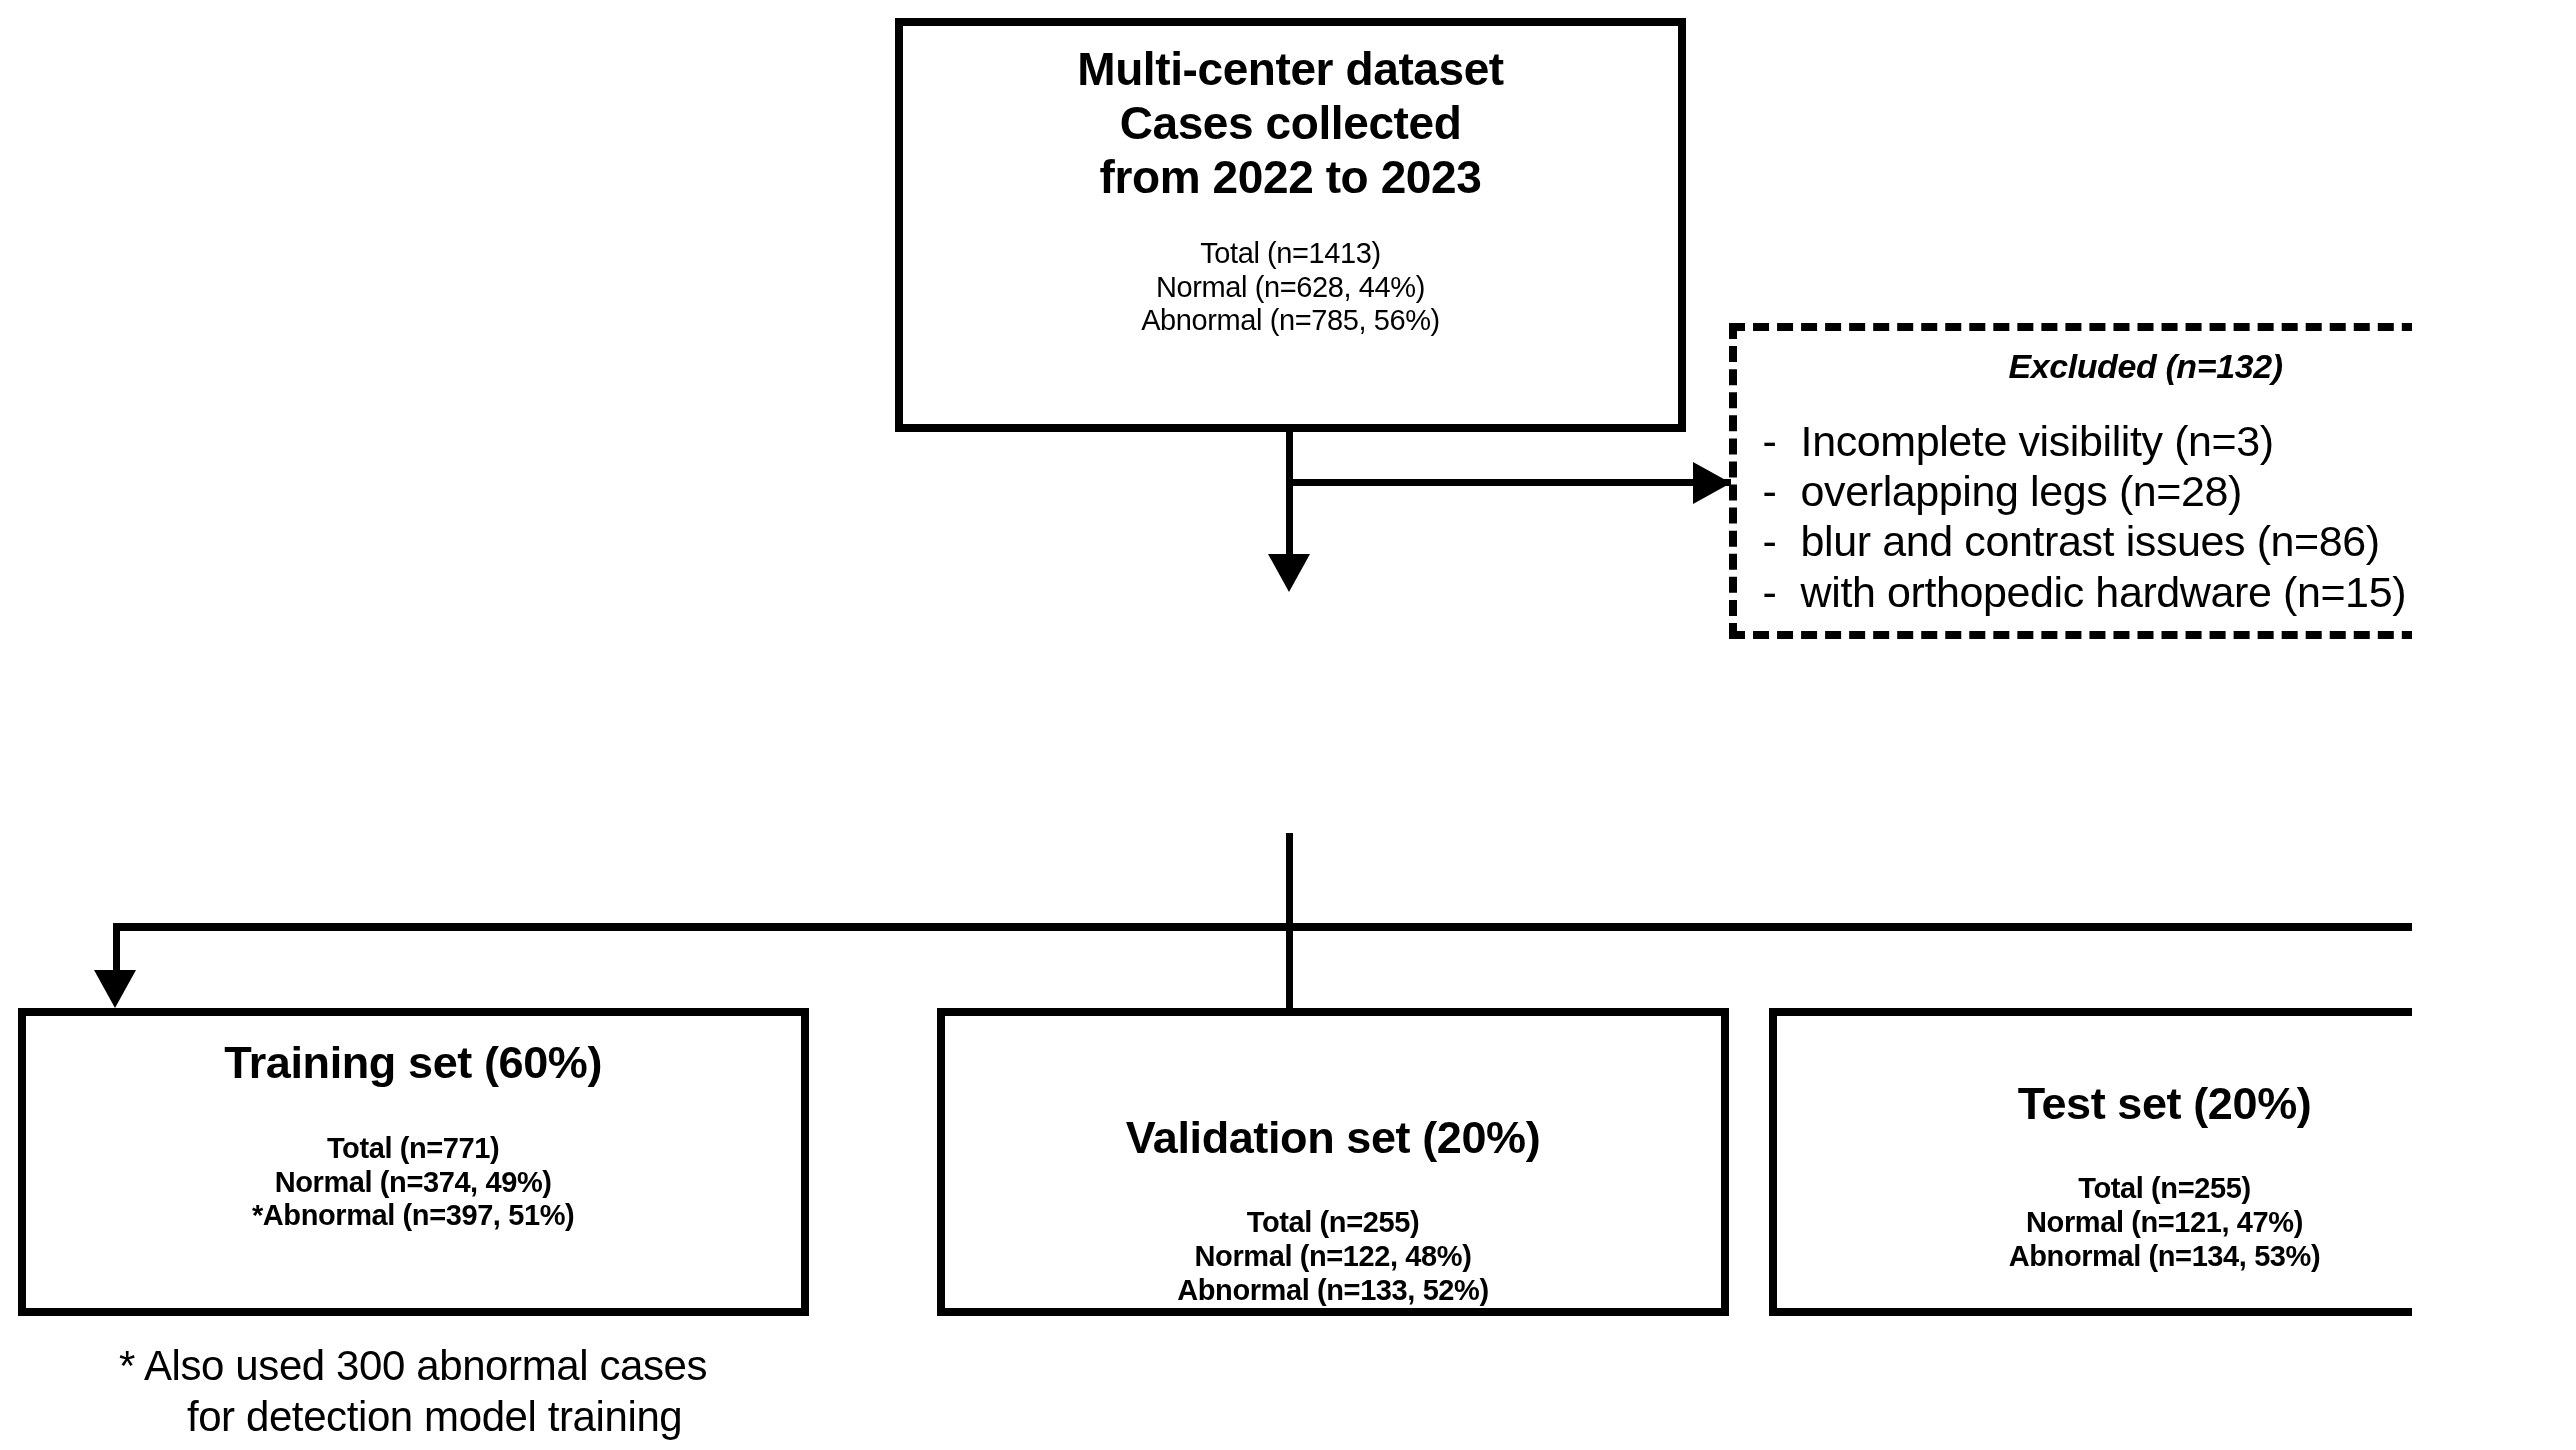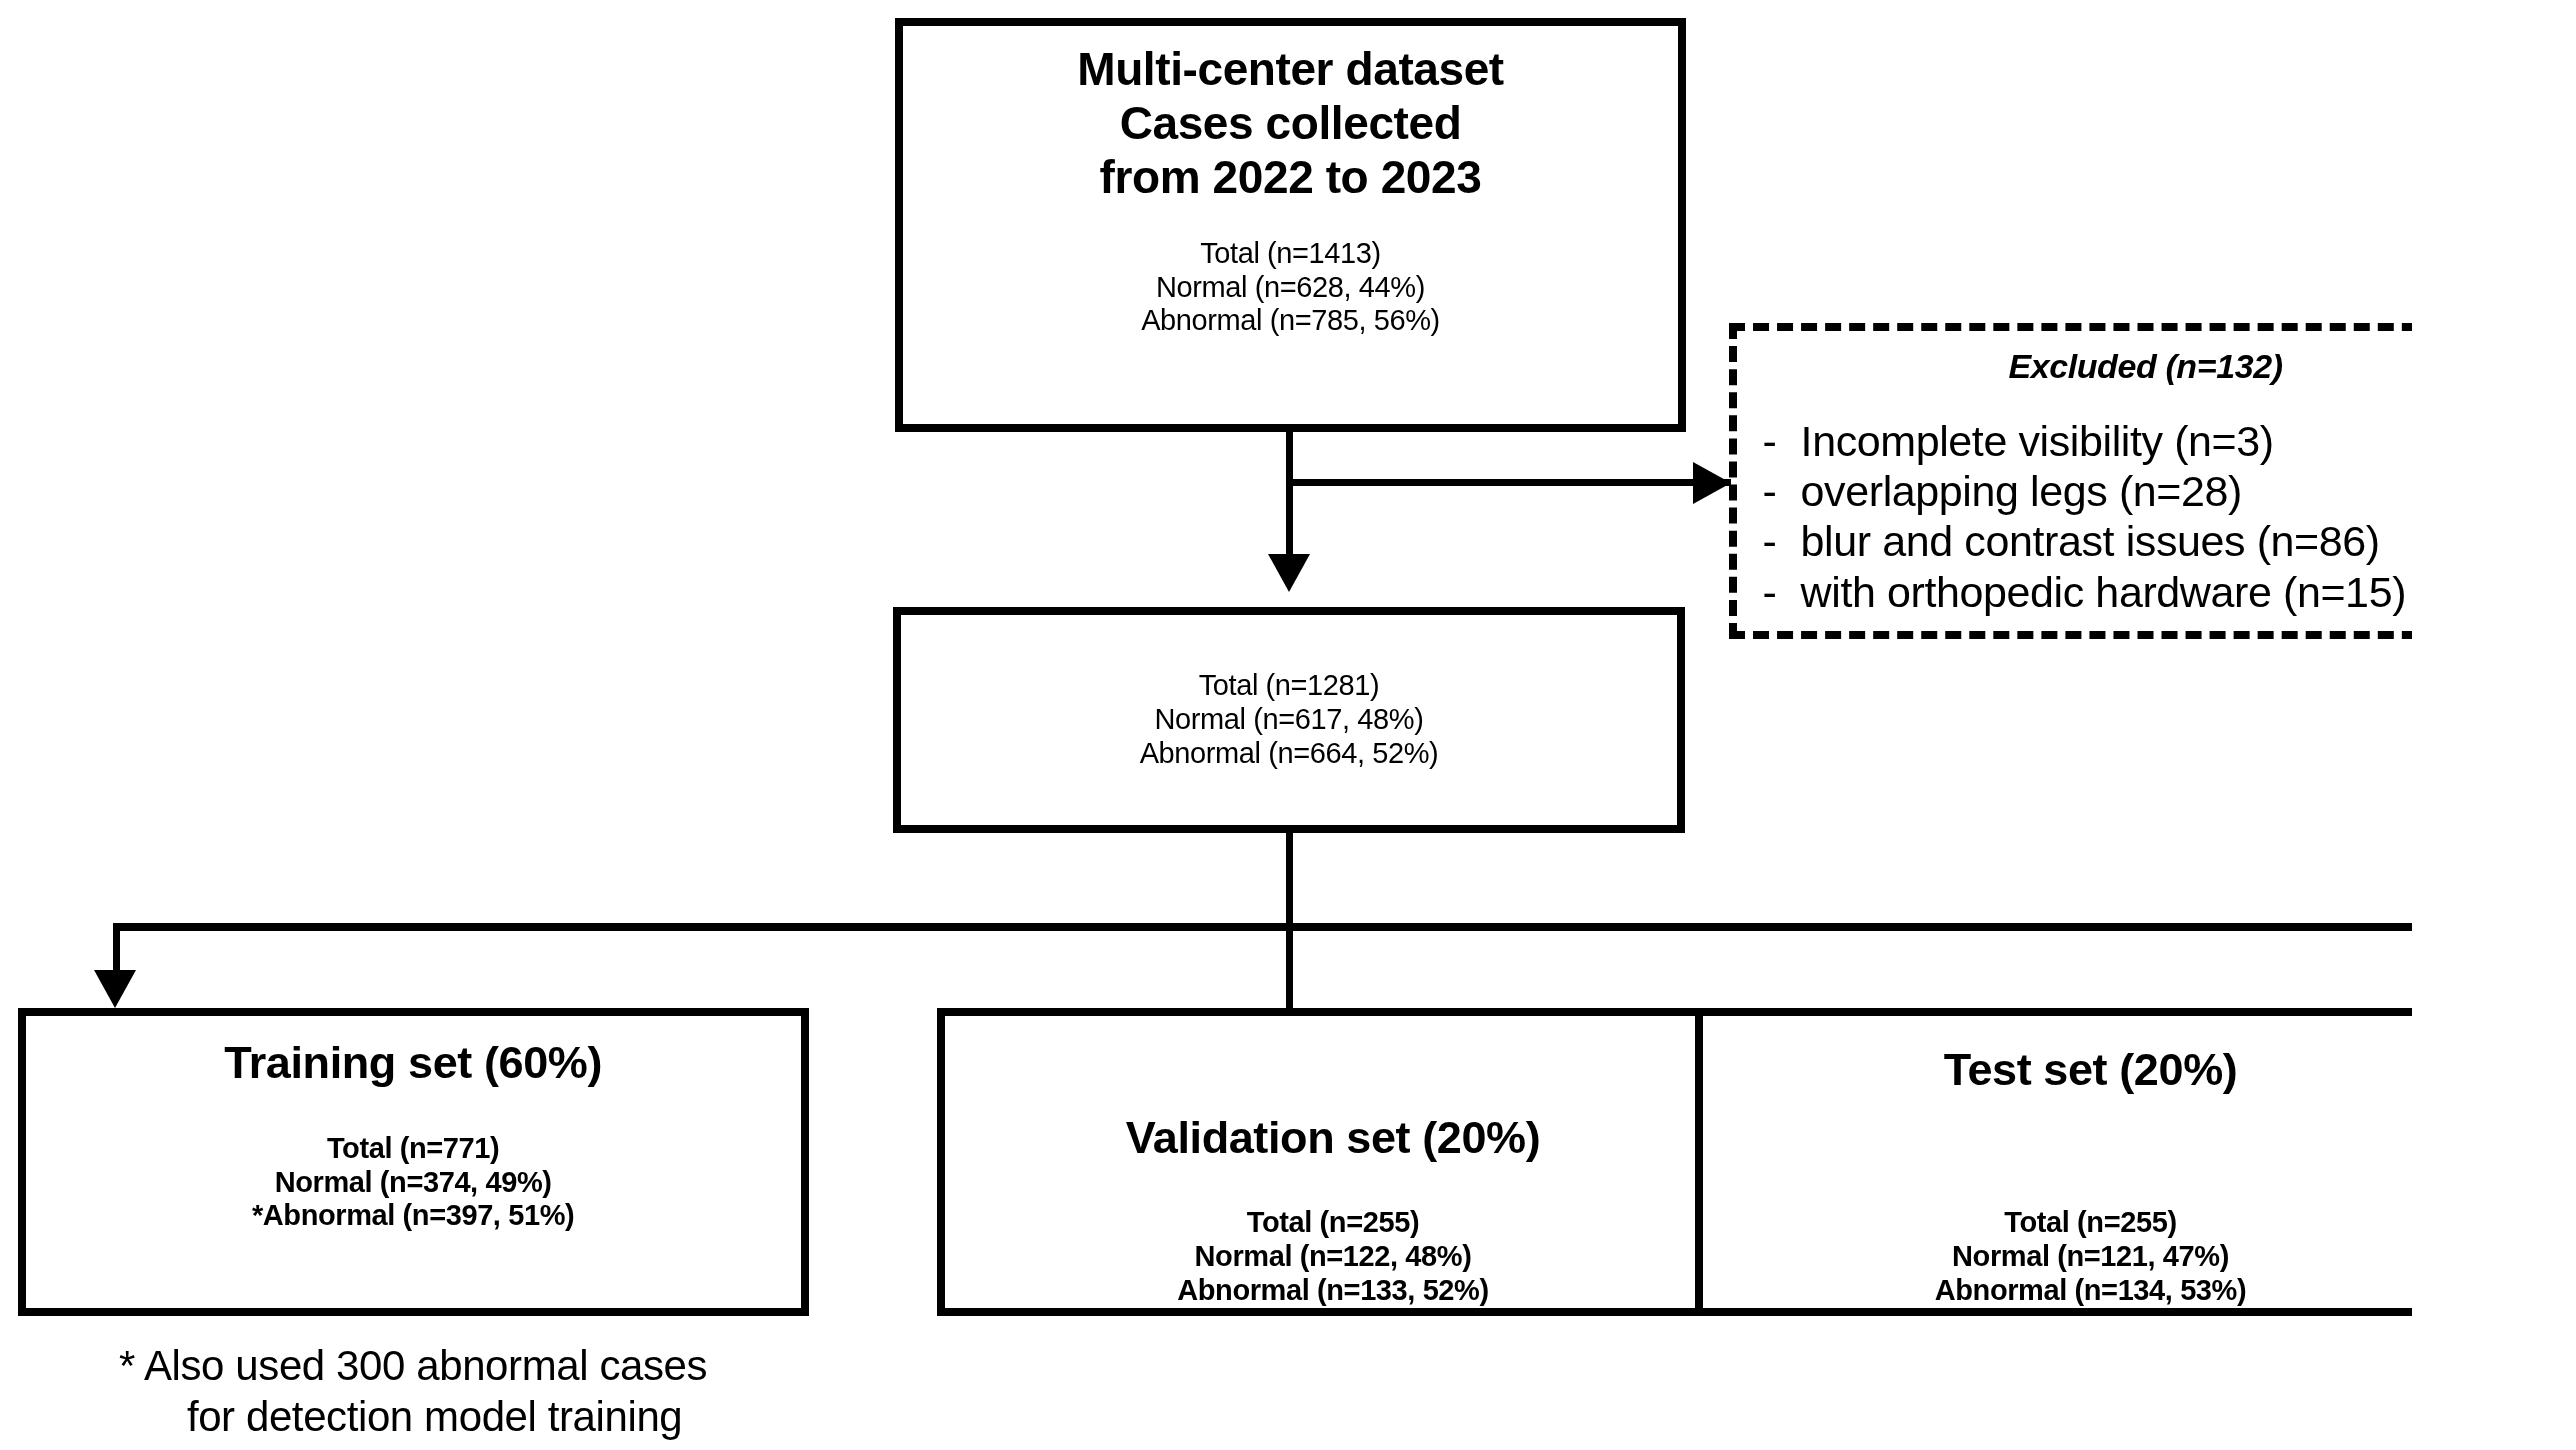--- a/index.html
+++ b/index.html
@@ -112,25 +112,25 @@
   }
   #box-val {
     left: 937px;
     top: 1008px;
     width: 792px;
     height: 308px;
     justify-content: flex-end;
     padding-top: 9px;
   }
   #box-test {
-    left: 1695px;
+    left: 1769px;
     top: 1008px;
     width: 791px;
     height: 308px;
-    justify-content: space-between;
+    justify-content: center;
     padding-top: 28px;
   }
   #box-train .stats, #box-val .stats, #box-test .stats { margin-top: 42px; font-weight: bold; }
 
   
   .conn {
     position: absolute;
     background: #000000;
   }
   .vline { width: 7.2px; }
@@ -215,25 +215,20 @@
         <span class="excl-dash">-</span>
         <span>blur and contrast issues (n=86)</span>
       </div>
       <div class="excl-item">
         <span class="excl-dash">-</span>
         <span>with orthopedic hardware (n=15)</span>
       </div>
     </div>
   </div>
 
-  <div class="box" id="box-included">
-    <div class="line">Total (n=1281)</div>
-    <div class="line">Normal (n=617, 48%)</div>
-    <div class="line">Abnormal (n=664, 52%)</div>
-  </div>
 
   <div class="box" id="box-train">
     <div class="title">Training set (60%)</div>
     <div class="stats">
       <div class="line">Total (n=771)</div>
       <div class="line">Normal (n=374, 49%)</div>
       <div class="line">*Abnormal (n=397, 51%)</div>
     </div>
   </div>
 

